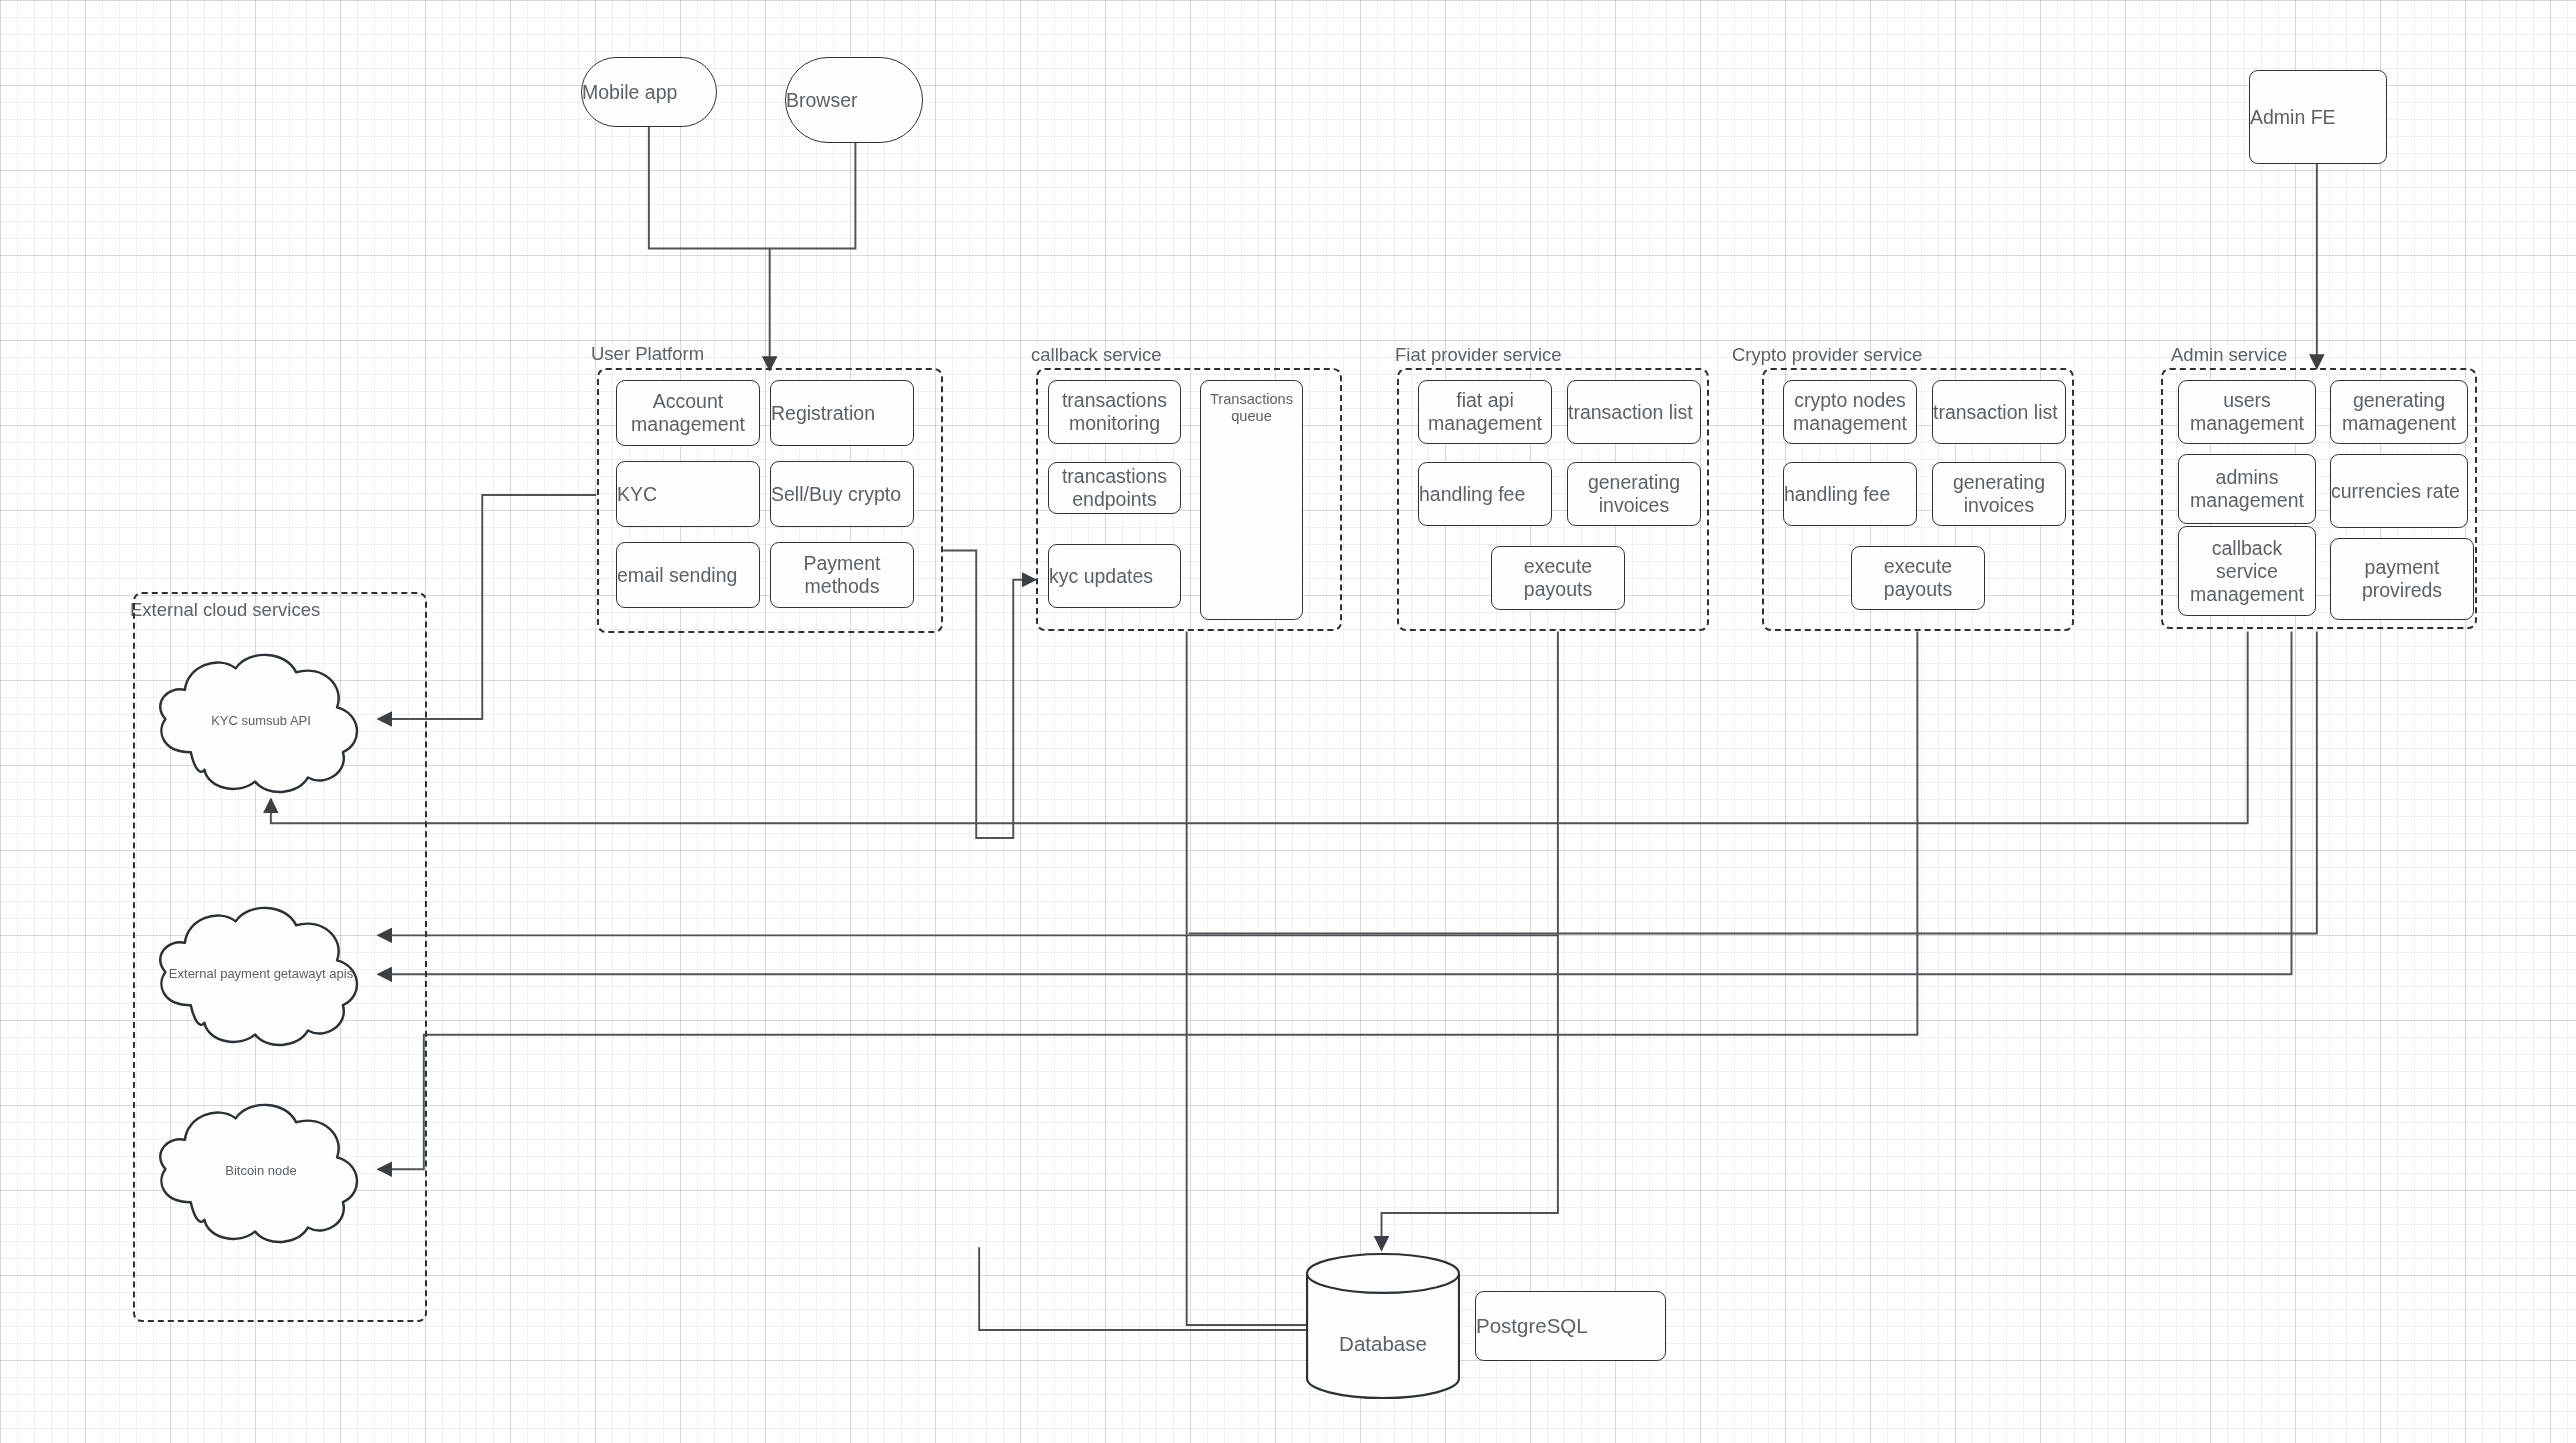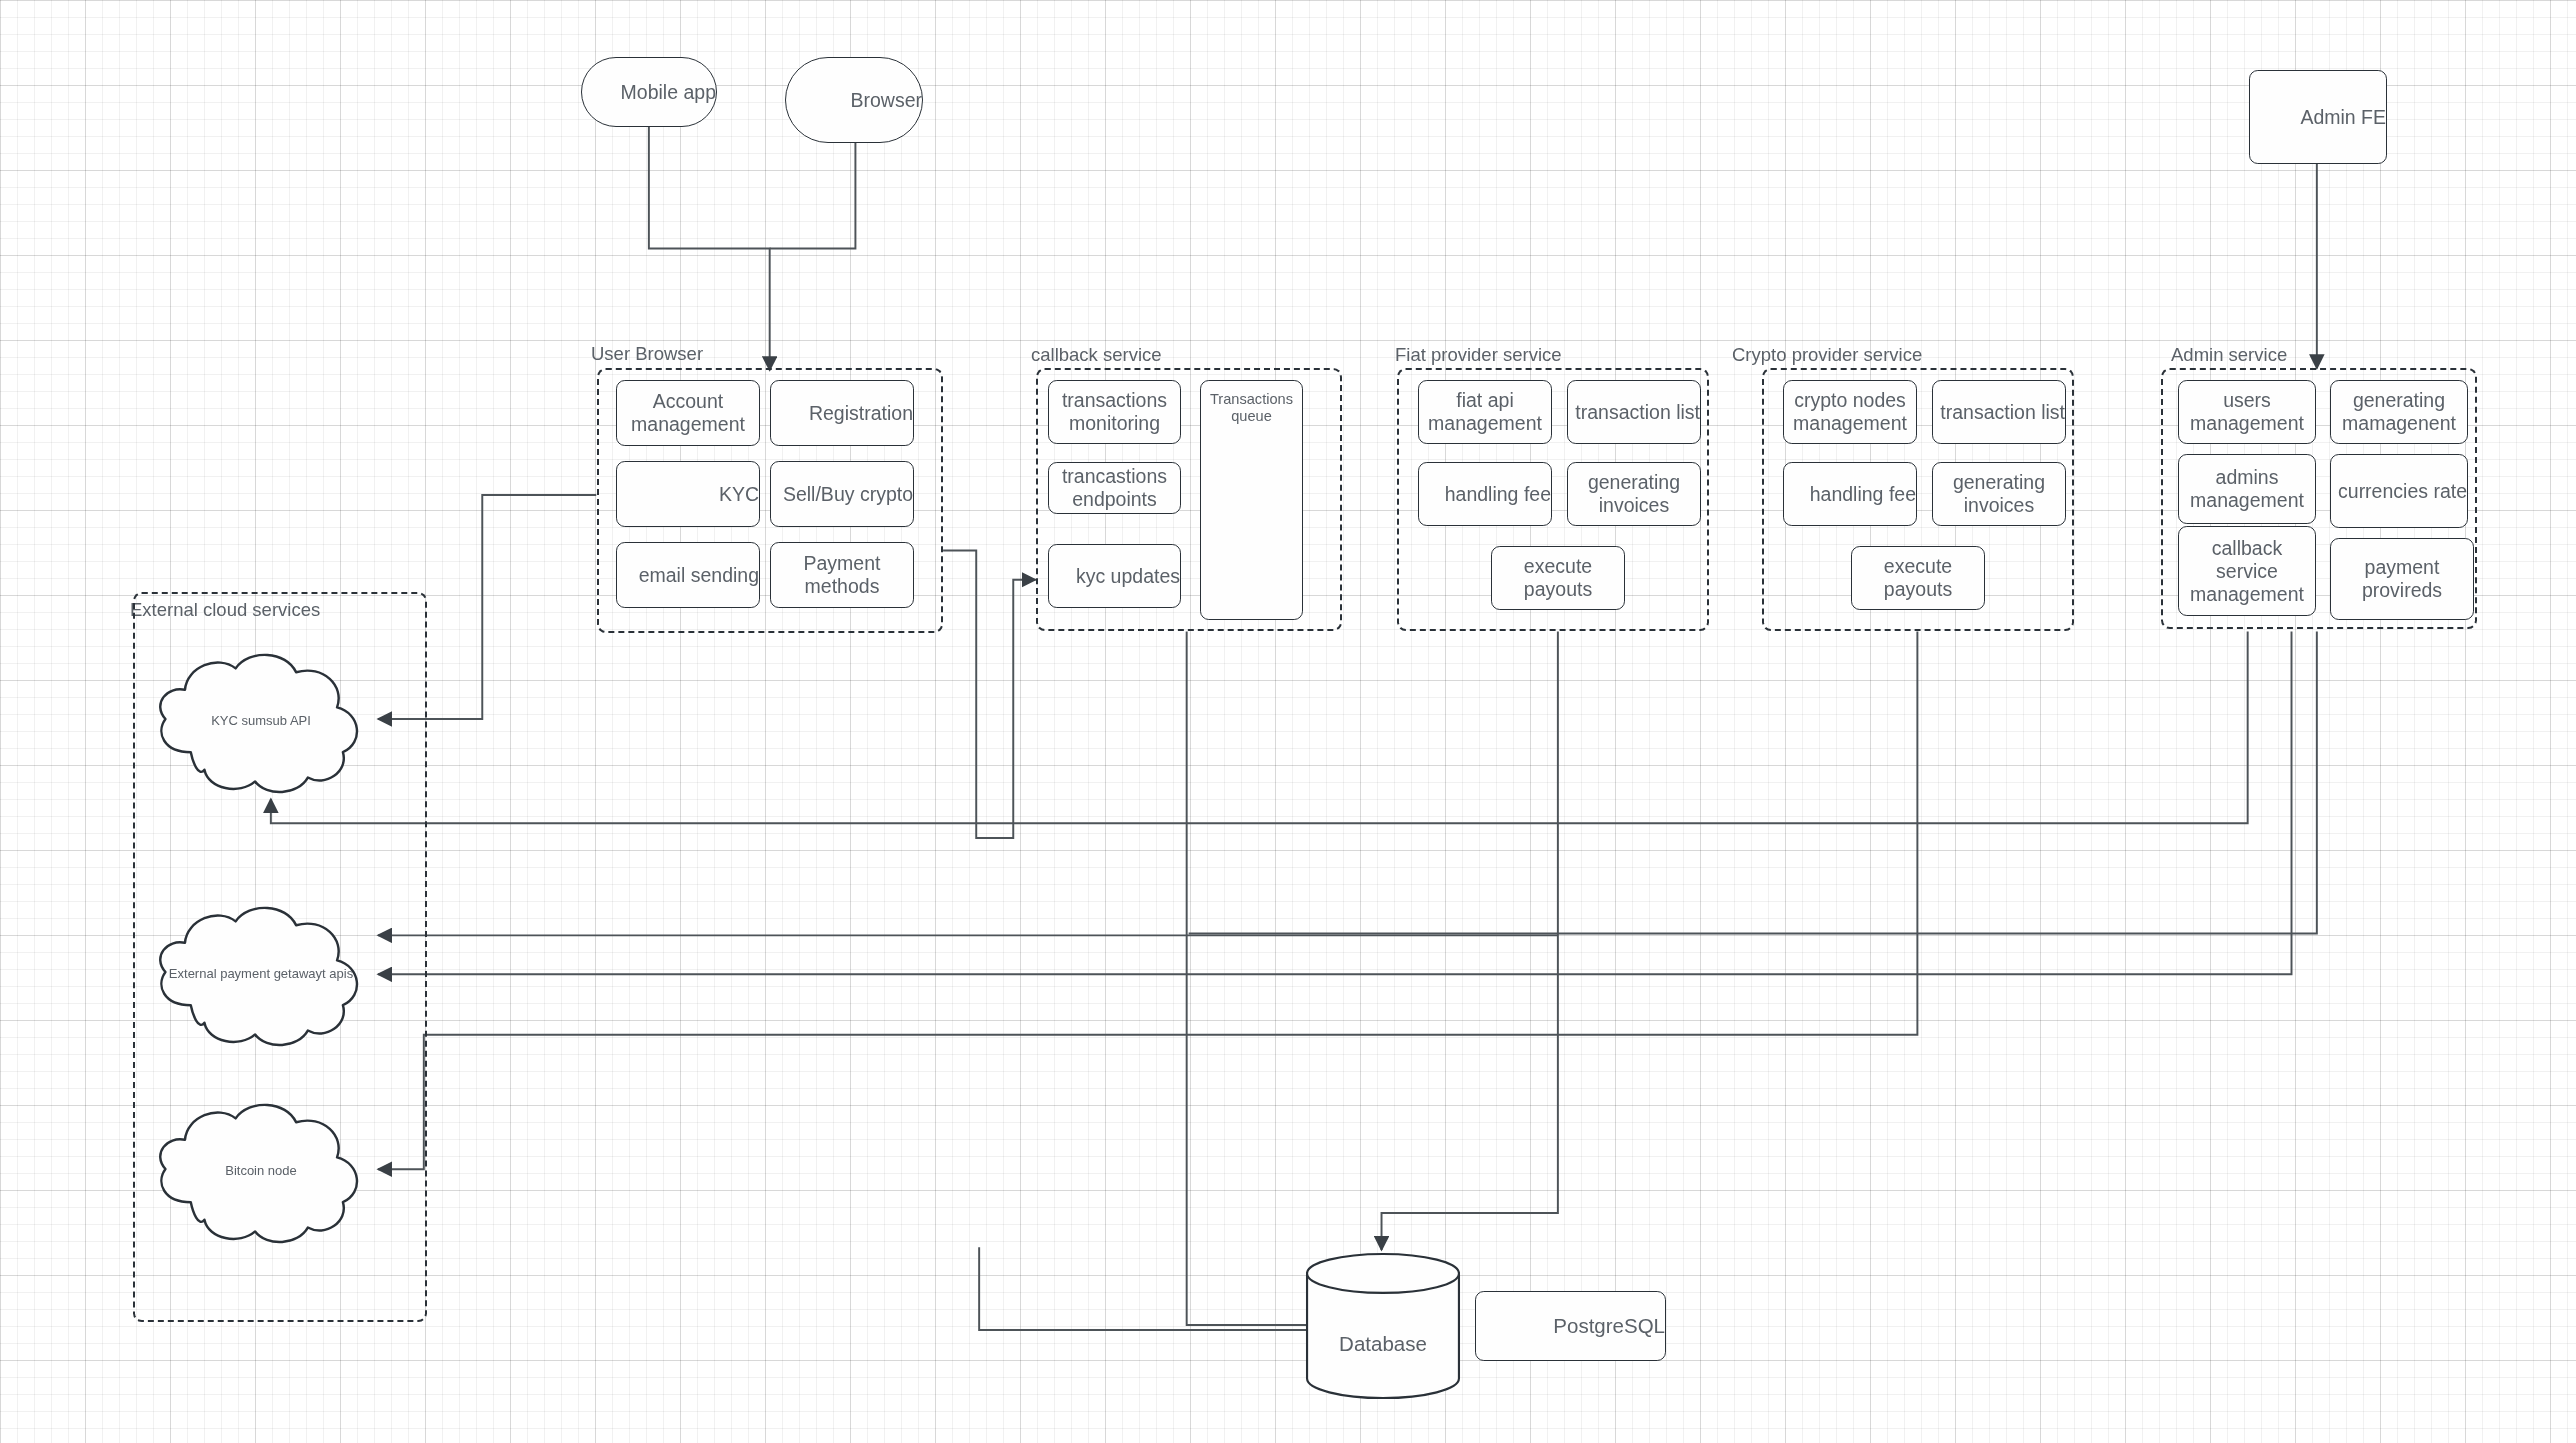--- a/index.html
+++ b/index.html
@@ -27,21 +27,21 @@
     left: 0; top: 0;
     width: 2576px;
     height: 1444px;
     pointer-events: none;
   }
   .node {
     position: absolute;
     box-sizing: border-box;
     display: flex;
     align-items: center;
-    justify-content: flex-end;
+    justify-content: flex-start;
     text-align: center;
     color: #5b6168;
     background: #fefefe;
     border: 1.9px solid #2a3138;
     line-height: 1.18;
   }
   .rrect { border-radius: 8.8px; }
   .pill  { border-radius: 973px; }
   .group {
     position: absolute;
@@ -149,21 +149,21 @@
   </div>
 
   <div class="node pill fs20" style="left:785px; top:57px; width:138px; height:86px;">
     <span>Browser</span>
   </div>
 
   <div class="node rrect fs20" style="left:2249px; top:70px; width:138px; height:94px;">
     <span>Admin FE</span>
   </div>
 
-  <div class="group-label" style="left:591px; top:343px;">User Browser</div>
+  <div class="group-label" style="left:591px; top:343px;">User Platform</div>
   <div class="group" style="left:597px; top:368px; width:346px; height:265px;"></div>
 
   <div class="node rrect fs20" style="left:616px; top:380px; width:144px; height:66px;">
     <span>Account management</span>
   </div>
   <div class="node rrect fs20" style="left:770px; top:380px; width:144px; height:66px;">
     <span>Registration</span>
   </div>
   <div class="node rrect fs20" style="left:616px; top:461px; width:144px; height:66px;">
     <span>KYC</span>

